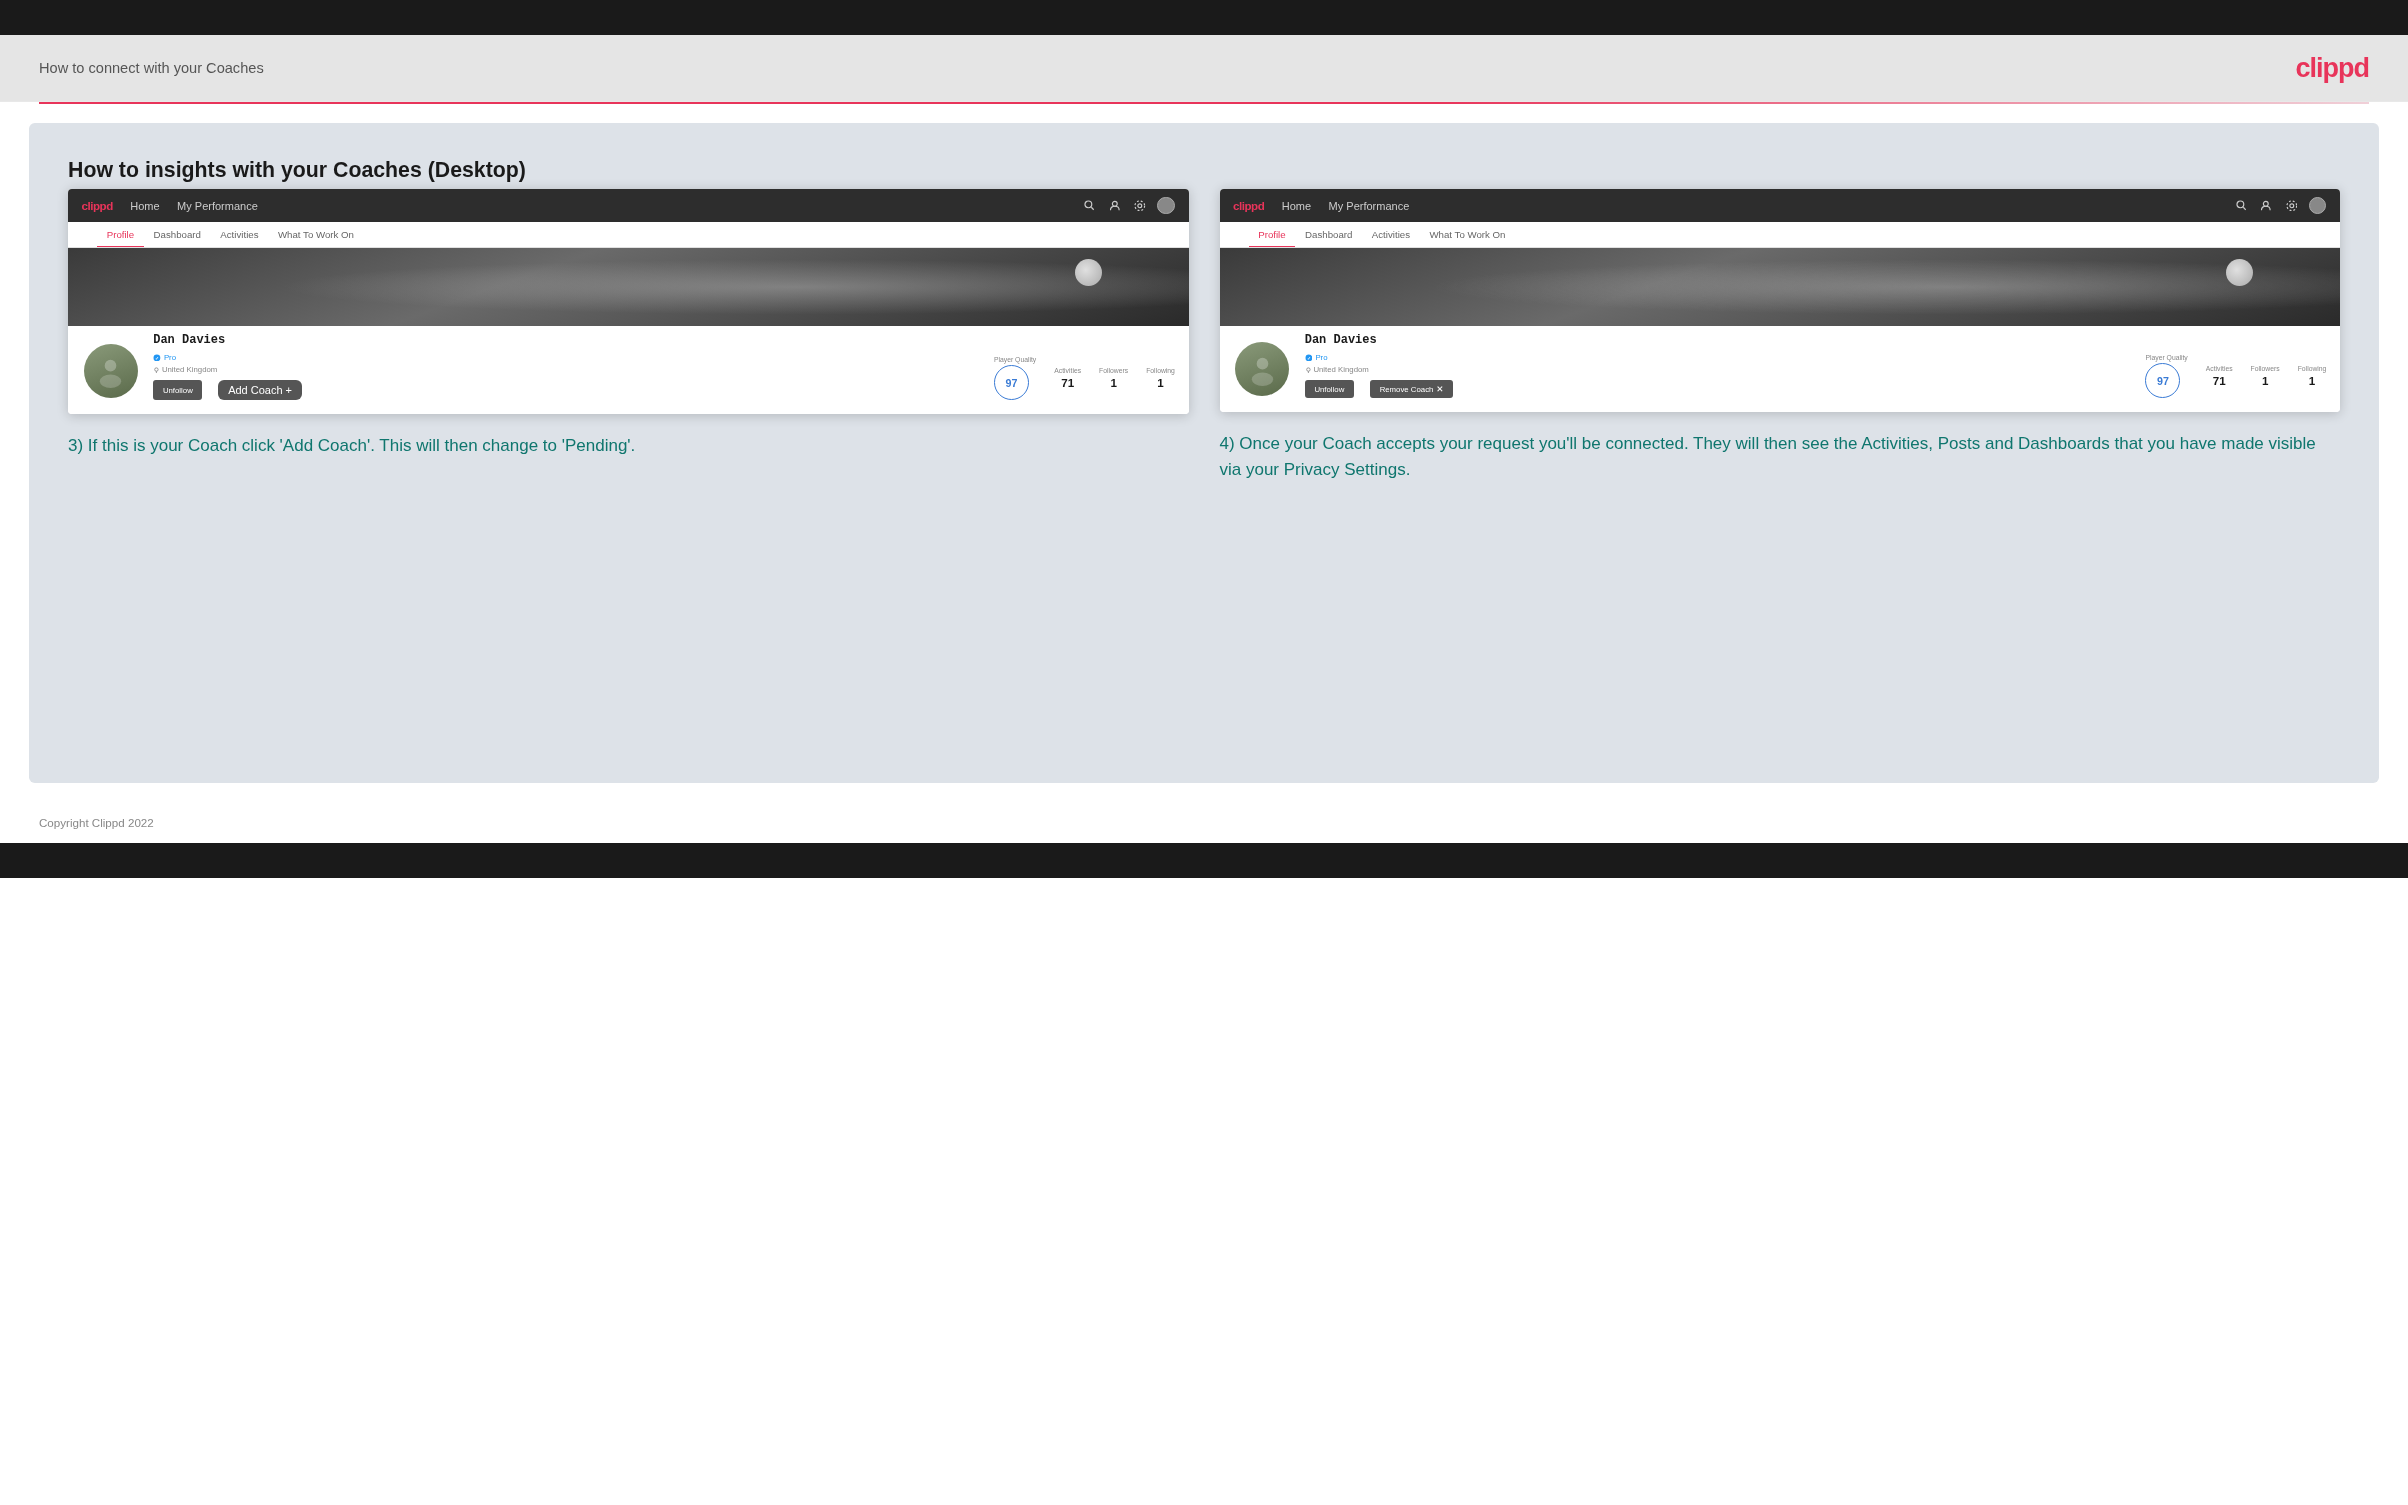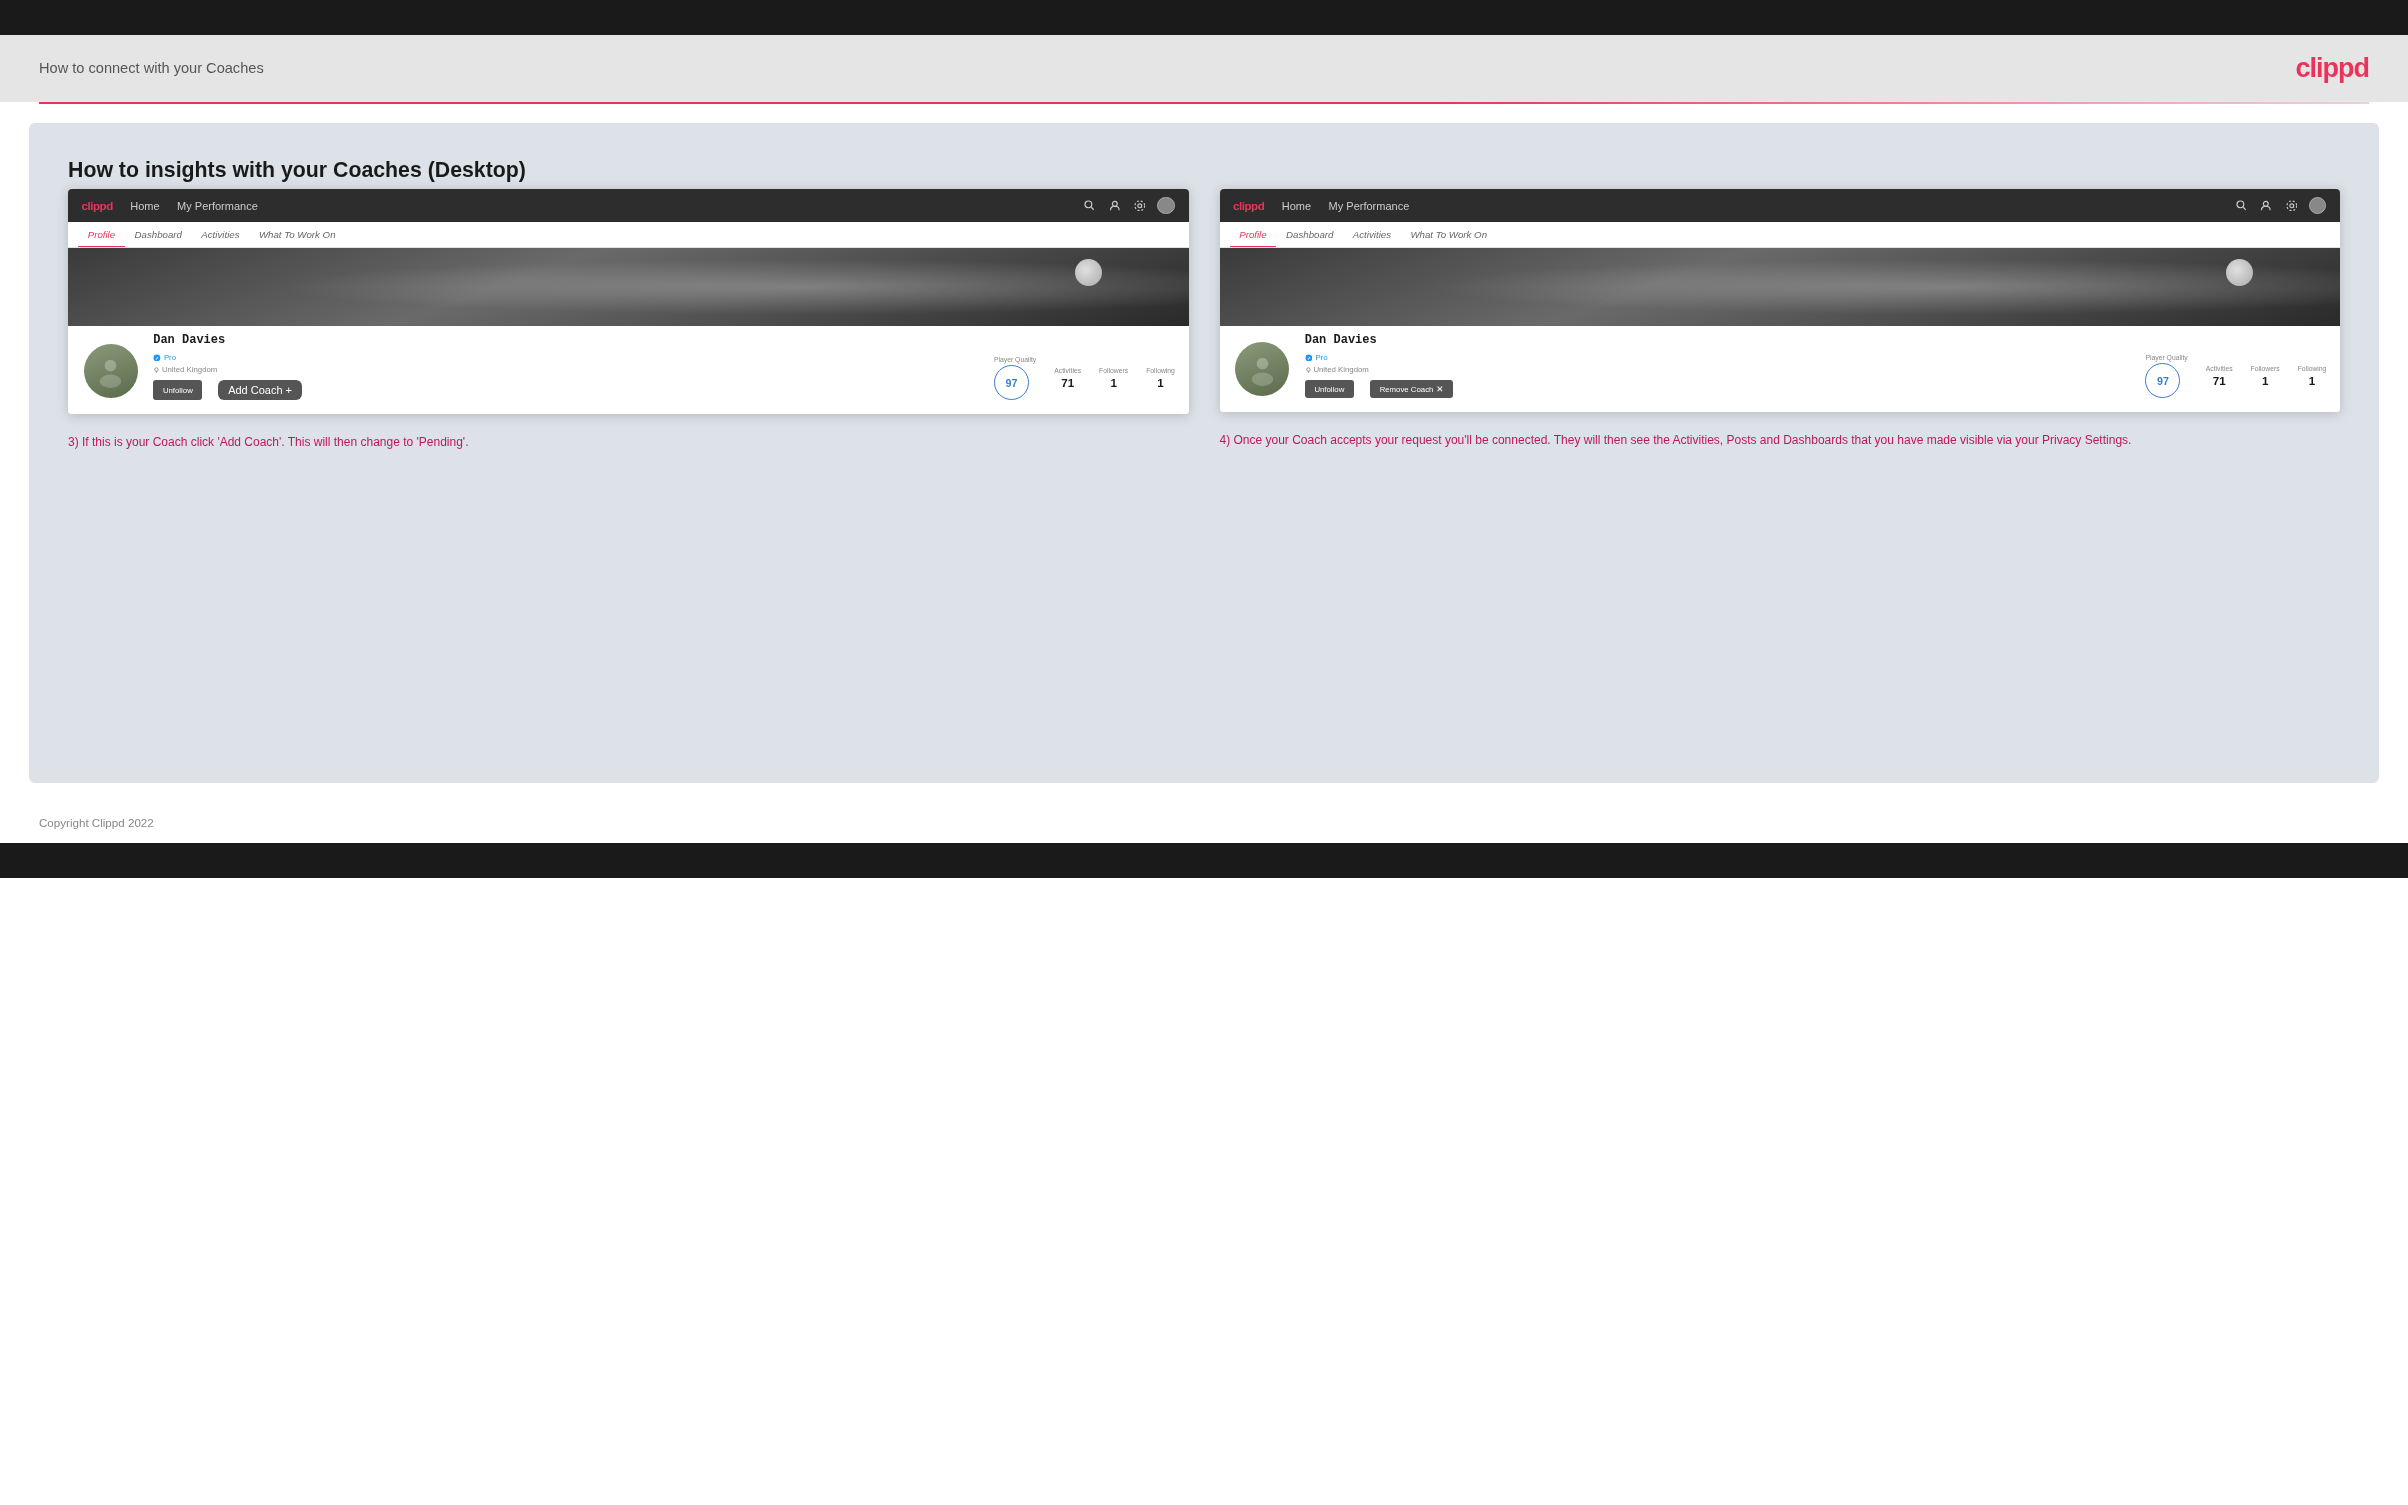--- a/index.html
+++ b/index.html
@@ -124,23 +124,22 @@
       border-radius: 50%;
       background: #888;
       border: 1px solid #aaa;
     }
 
     
     .app-tabs {
       background: #fff;
       display: flex;
       gap: 0;
-      padding: 0 10px;
+      padding: 0 29px;
       border-bottom: 1px solid #e0e0e0;
-      font-style: italic;
     }
     .app-tab {
       font-size: 9.7px;
       padding: 6.8px 9.7px 5.8px 9.7px;
       color: #666;
       border-bottom: 1.9px solid transparent;
       cursor: pointer;
     }
     .app-tab.active {
       color: #e8345a;
@@ -297,22 +296,22 @@
       display: flex;
       align-items: center;
       justify-content: center;
       font-size: 10.7px;
       font-weight: 700;
       color: #3a7bd5;
     }
 
     
     .caption {
-      font-size: 12px;
-      color: #be185d;
+      font-size: 17px;
+      color: #0f766e;
       line-height: 1.55;
     }
 
     
     .footer {
       padding: 13.6px 39px;
       font-size: 11.6px;
       color: #888;
     }
 

